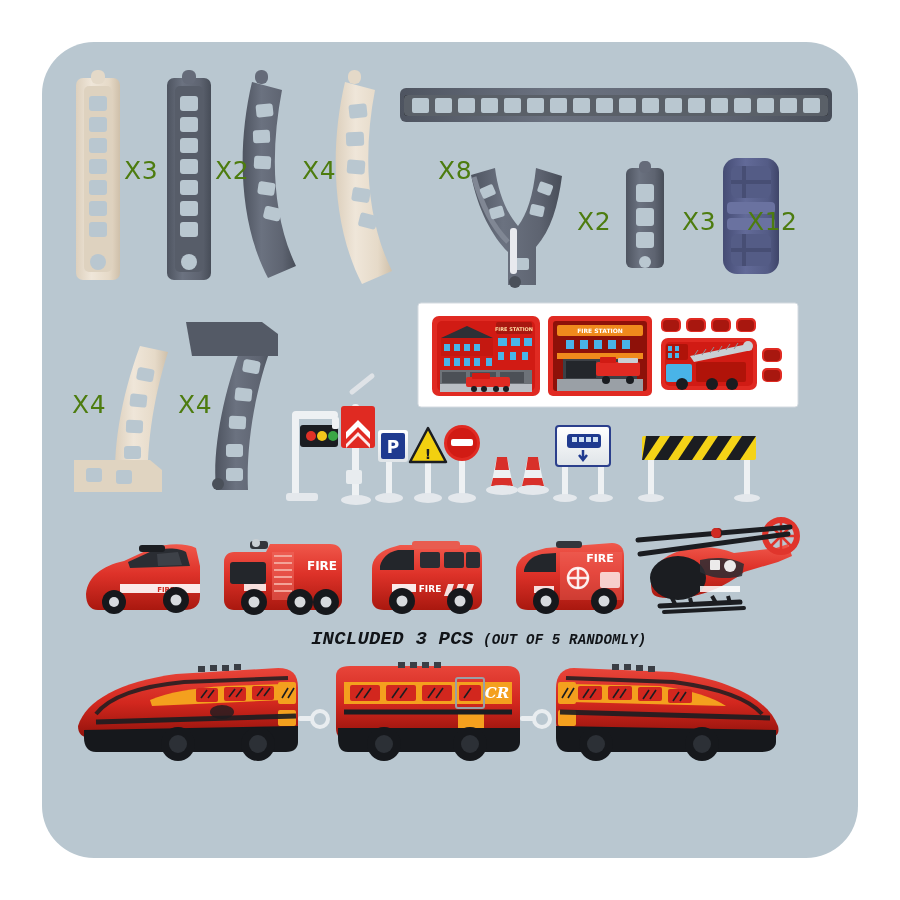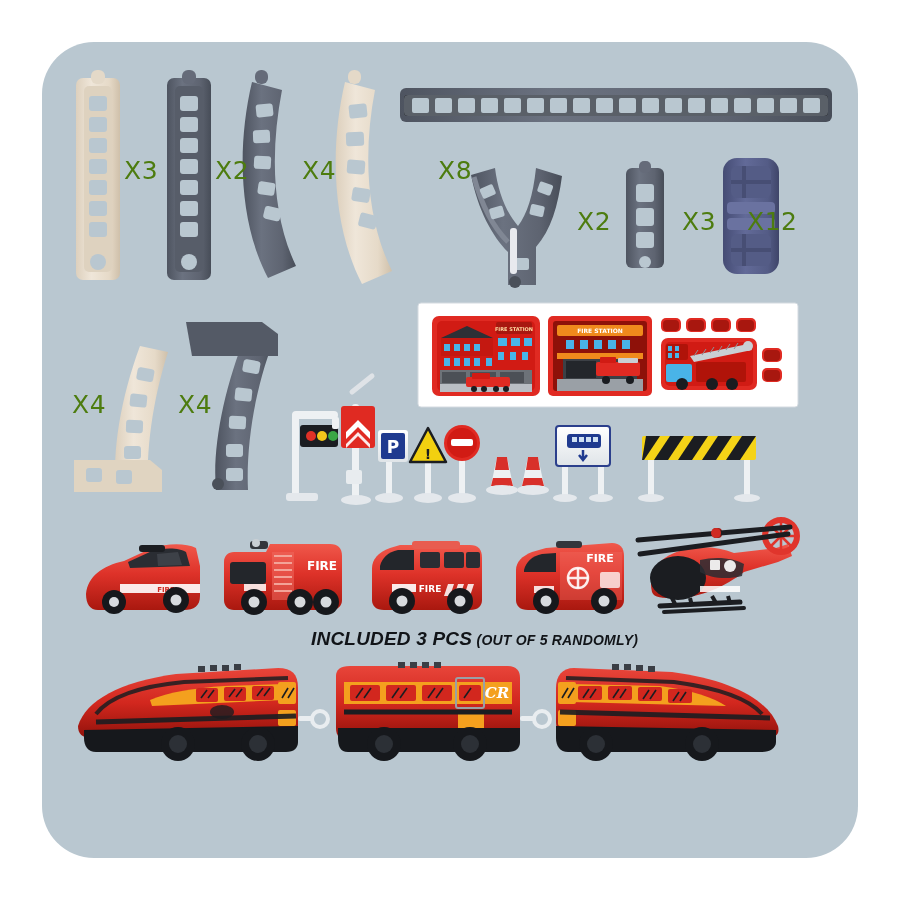--- a/index.html
+++ b/index.html
@@ -650,16 +650,16 @@
 <div class="qty" style="left:124px; top:156px;">X3</div>
 <div class="qty" style="left:215px; top:156px;">X2</div>
 <div class="qty" style="left:302px; top:156px;">X4</div>
 <div class="qty" style="left:404px; top:156px;margin-left:34px;">X8</div>
 <div class="qty" style="left:577px; top:207px;">X2</div>
 <div class="qty" style="left:682px; top:207px;">X3</div>
 <div class="qty" style="left:747px; top:207px;">X12</div>
 <div class="qty" style="left:72px; top:390px;">X4</div>
 <div class="qty" style="left:178px; top:390px;">X4</div>
 
-<div class="note" style="left:311px; top:628px;">
+<div class="note" style="left:311px; top:628px;font-family:Liberation Mono, monospace;">
   <span class="big">INCLUDED 3 PCS</span>
   <span class="small">(OUT OF 5 RANDOMLY)</span>
 </div>
 
 </body></html>

